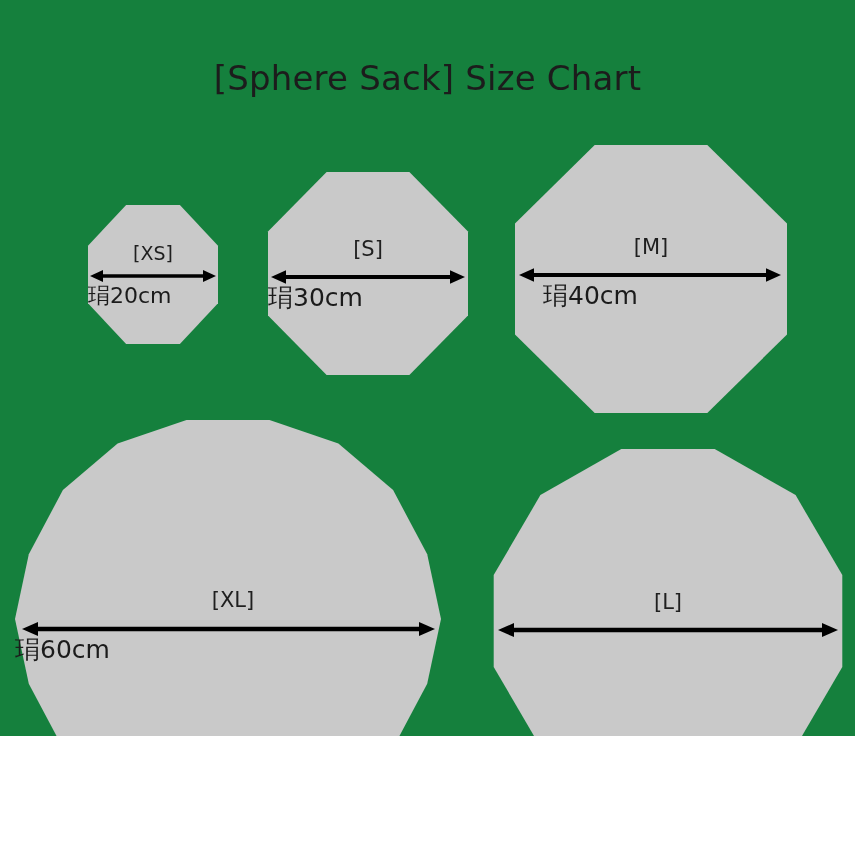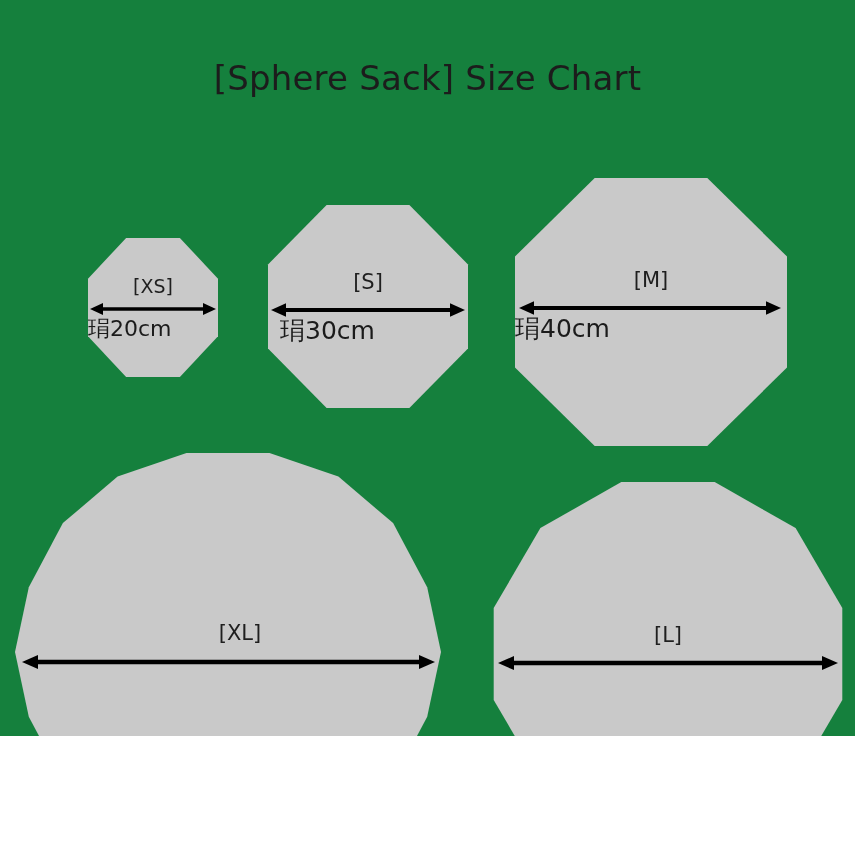--- a/index.html
+++ b/index.html
@@ -25,21 +25,20 @@
     text-align: center;
     font-size: 34px;
     font-weight: 400;
     color: #1c1c1c;
     letter-spacing: 0.2px;
     line-height: 44px;
     white-space: nowrap;
   }
   .size-figure {
     position: absolute;
-    margin-top: 33px;
   }
   .shape-svg {
     position: absolute;
     top: 0;
     left: 0;
     overflow: visible;
   }
   .size-label {
     position: absolute;
     text-align: center;
@@ -84,46 +83,47 @@
   <div class="size-figure" style="left:268px; top:172px; width:200px; height:203px;">
     <svg class="shape-svg" width="200" height="203" viewBox="0 0 200 203">
       <polygon fill="#c9c9c9" points="58.6,0 141.4,0 200,59.5 200,143.5 141.4,203 58.6,203 0,143.5 0,59.5"></polygon>
     </svg>
     <div class="size-label" style="left:0; top:64px; width:200px;">[S]</div>
     <svg class="dim-arrow" style="left:3px; top:95px;" width="194" height="20" viewBox="0 0 194 20">
       <line x1="10" y1="10" x2="184" y2="10" stroke="#000000" stroke-width="4"></line>
       <polygon points="0,10 15,3.2 15,16.8" fill="#000000"></polygon>
       <polygon points="194,10 179,3.2 179,16.8" fill="#000000"></polygon>
     </svg>
-    <div class="measure-label" style="left:12px; top:111px; width:200px;">琄30cm</div>
+    <div class="measure-label" style="left:0; top:111px; width:200px;">琄30cm</div>
   </div>
 
   <div class="size-figure" style="left:515px; top:145px; width:272px; height:268px;">
     <svg class="shape-svg" width="272" height="268" viewBox="0 0 272 268">
       <polygon fill="#c9c9c9" points="79.7,0 192.3,0 272,78.5 272,189.5 192.3,268 79.7,268 0,189.5 0,78.5"></polygon>
     </svg>
     <div class="size-label" style="left:0; top:89px; width:272px;">[M]</div>
     <svg class="dim-arrow" style="left:4px; top:120px;" width="262" height="20" viewBox="0 0 262 20">
       <line x1="10" y1="10" x2="252" y2="10" stroke="#000000" stroke-width="4.2"></line>
       <polygon points="0,10 15,3.2 15,16.8" fill="#000000"></polygon>
       <polygon points="262,10 247,3.2 247,16.8" fill="#000000"></polygon>
     </svg>
-    <div class="measure-label" style="left:0; top:136px; width:272px;">琄40cm</div>
+    <div class="measure-label" style="left:0; top:136px; width:272px;padding-left:28px;">琄40cm</div>
   </div>
 
   <div class="size-figure" style="left:15px; top:420px; width:426px; height:398px;">
     <svg class="shape-svg" width="426" height="398" viewBox="0 0 426 398">
       <polygon fill="#c9c9c9" points="171.5,0 254.5,0 323.4,23.6 378.1,70.1 412.2,134.2 426,199 412.2,263.8 378.1,327.9 323.4,374.4 254.5,398 171.5,398 102.6,374.4 47.9,327.9 13.8,263.8 0,199 13.8,134.2 47.9,70.1 102.6,23.6"></polygon>
     </svg>
-    <div class="size-label" style="left:12px; top:167px; width:426px;">[XL]</div>
+    <div class="size-label" style="left:5px; top:167px; width:426px;">[XL]</div>
     <svg class="dim-arrow" style="left:7px; top:199px;" width="413" height="20" viewBox="0 0 413 20">
       <line x1="10" y1="10" x2="403" y2="10" stroke="#000000" stroke-width="4.4"></line>
       <polygon points="0,10 16,3 16,17" fill="#000000"></polygon>
       <polygon points="413,10 397,3 397,17" fill="#000000"></polygon>
     </svg>
+    <div class="measure-label" style="left:0; top:215px; width:426px;">琄60cm</div>
   </div>
 
   <div class="size-figure" style="left:490px; top:449px; width:356px; height:344px;">
     <svg class="shape-svg" width="356" height="344" viewBox="0 0 356 344">
       <polygon fill="#c9c9c9" points="131.3,0 224.7,0 305.6,46.1 352.3,126.1 352.3,217.9 305.6,297.9 224.7,344 131.3,344 50.4,297.9 3.7,217.9 3.7,126.1 50.4,46.1"></polygon>
     </svg>
     <div class="size-label" style="left:0; top:140px; width:356px;">[L]</div>
     <svg class="dim-arrow" style="left:8px; top:171px;" width="340" height="20" viewBox="0 0 340 20">
       <line x1="10" y1="10" x2="330" y2="10" stroke="#000000" stroke-width="4.3"></line>
       <polygon points="0,10 16,3 16,17" fill="#000000"></polygon>

